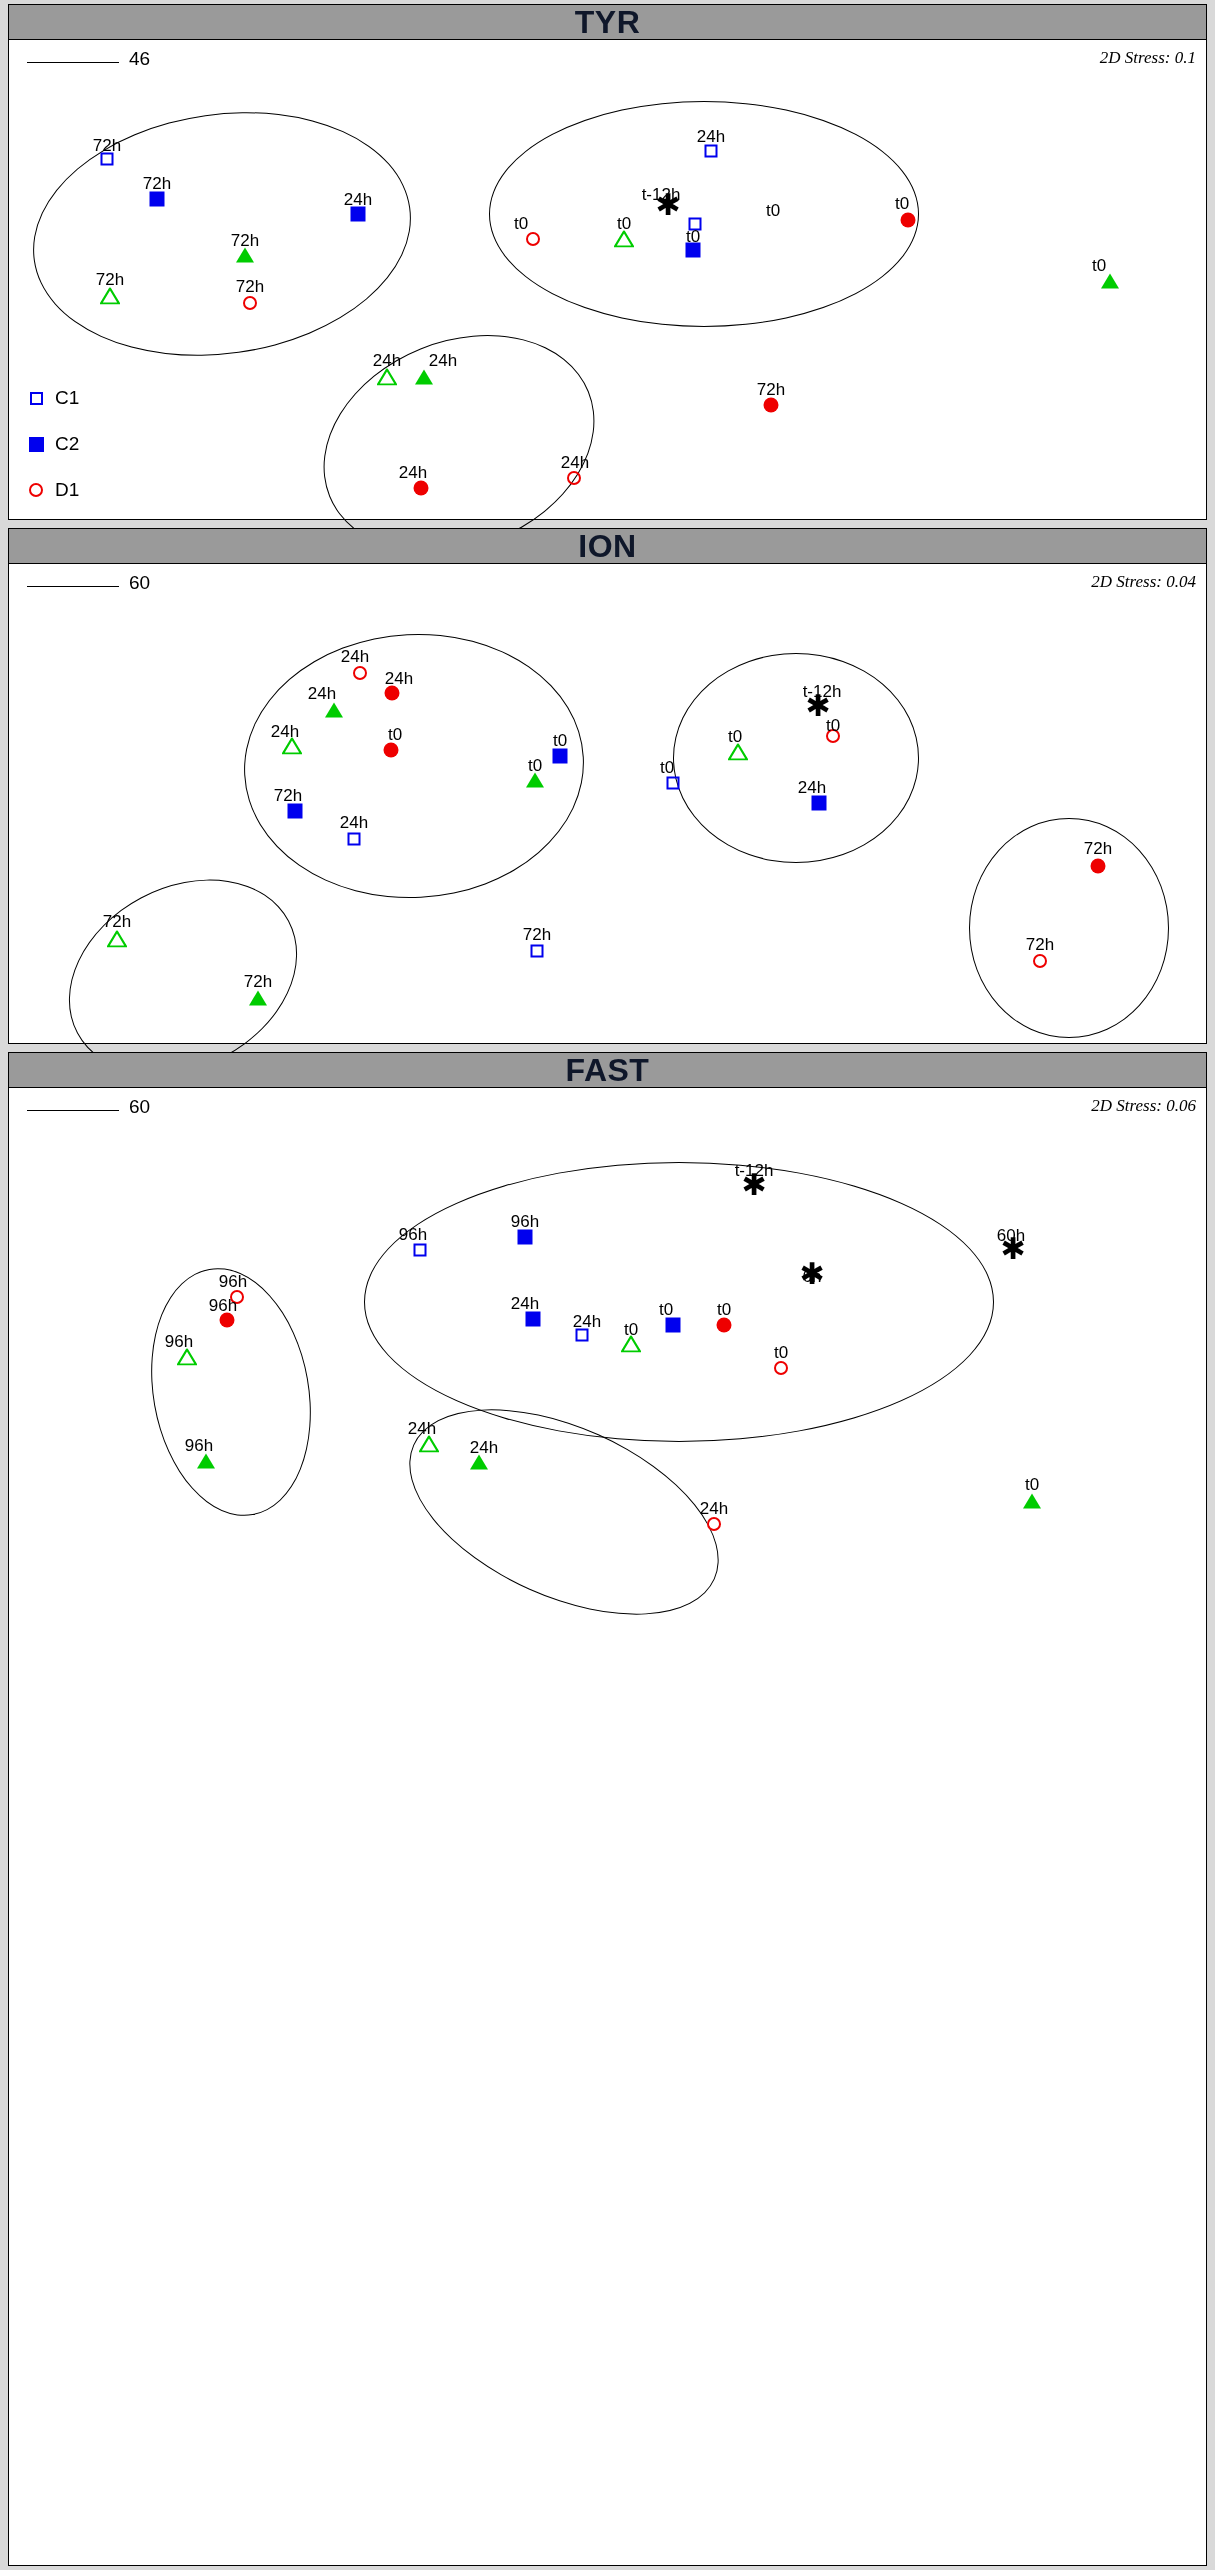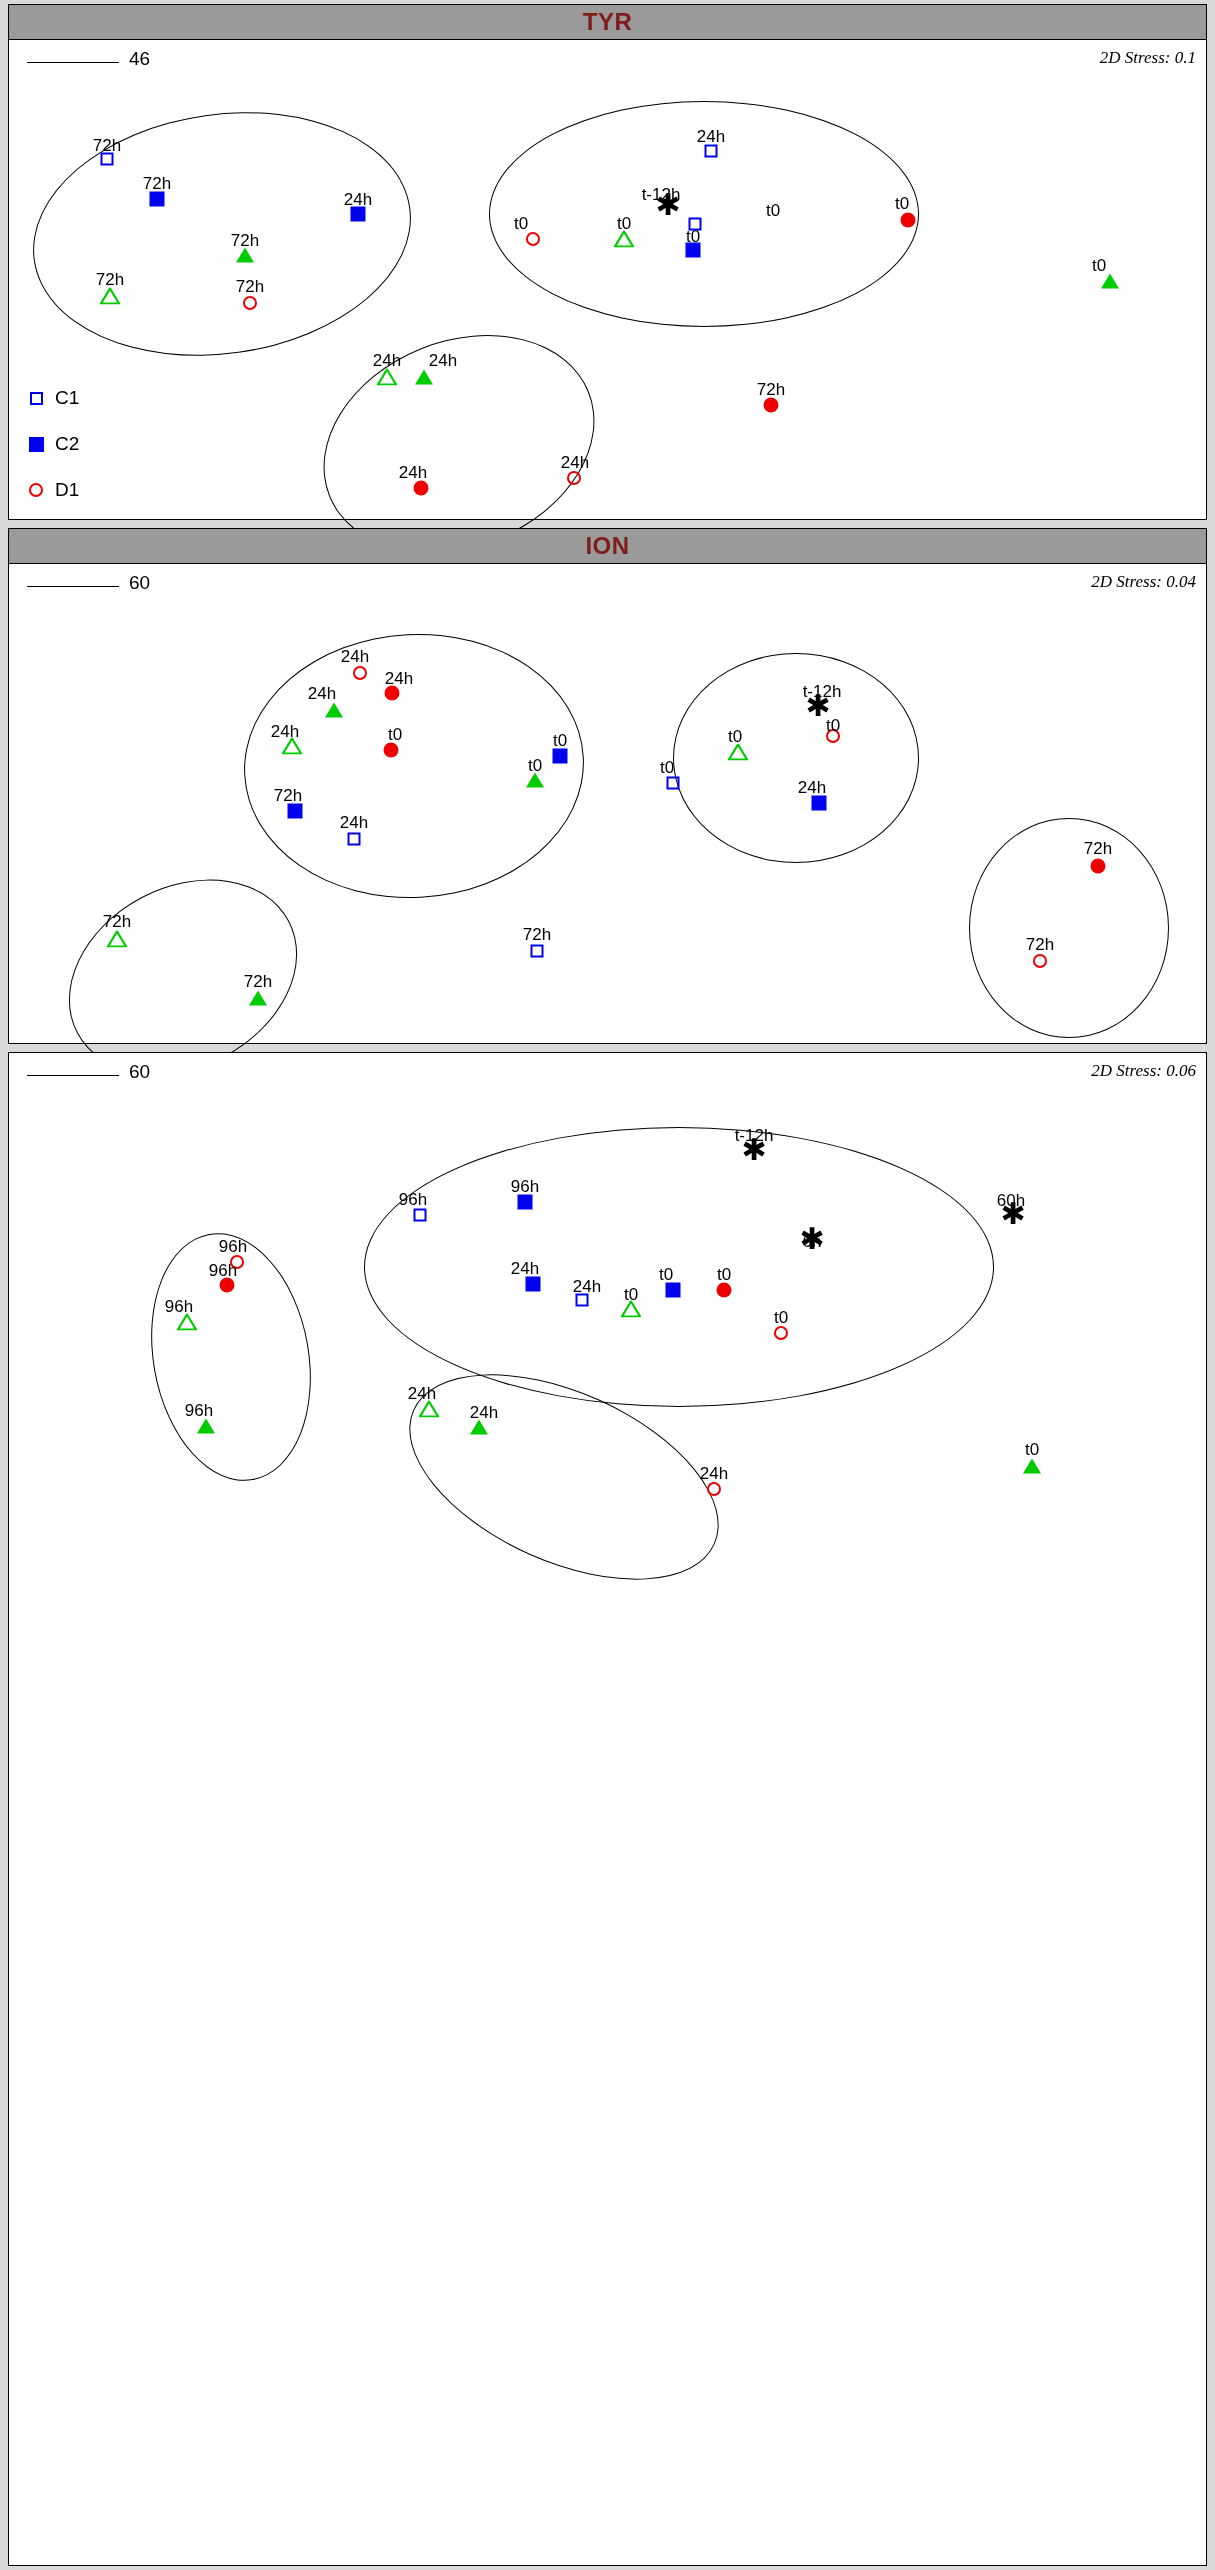--- a/index.html
+++ b/index.html
@@ -1,20 +1,20 @@
 <!DOCTYPE html>
 <html><head>
 <meta charset="utf-8">
 <style>
   html,body{margin:0;padding:0;background:#d9d9d9;}
   body{font-family:"Liberation Sans", sans-serif;}
   #page{width:1215px;height:2570px;position:relative;background:#d9d9d9;}
   .panel{position:absolute;left:8px;width:1199px;background:#ffffff;border:1px solid #000;box-sizing:border-box;}
   .panel-title{height:34px;background:#9a9a9a;border-bottom:1px solid #000;display:flex;align-items:center;justify-content:center;
-    font-weight:bold;font-size:24px;color:#7f1d1d;letter-spacing:.5px;}
+    font-weight:bold;font-size:32px;color:#0f172a;letter-spacing:.5px;}
   .plot{position:relative;width:100%;}
   .stress{position:absolute;right:10px;top:8px;font-style:italic;font-size:17px;font-family:"Liberation Serif",serif;}
   .scalebar{position:absolute;left:18px;top:22px;width:92px;height:0;border-top:1.5px solid #000;}
   .scaleval{position:absolute;left:120px;top:8px;font-size:19px;}
   .lbl{position:absolute;font-size:17px;color:#000;white-space:nowrap;transform:translate(-50%,0);}
   
   .m-c1{width:13px;height:13px;border:2.4px solid #0000ee;background:transparent;box-sizing:border-box;}
   .m-c2{width:15px;height:15px;background:#0000ee;}
   .m-d1{width:14px;height:14px;border:2.4px solid #ee0000;border-radius:50%;background:transparent;box-sizing:border-box;}
   .m-d2{width:15px;height:15px;background:#ee0000;border-radius:50%;}
@@ -198,20 +198,21 @@
           </svg></span>
         <div class="lbl" style="left: 249px; top: 408px;">72h</div>
         <span class="marker m-c1" style="left: 528px; top: 387px;"></span>
         <div class="lbl" style="left: 528px; top: 361px;">72h</div>
         <span class="marker m-d1" style="left: 1031px; top: 397px;"></span>
         <div class="lbl" style="left: 1031px; top: 371px;">72h</div>
       </div>
   </div>
 
   <div class="panel" id="panel-2" style="top:1052px;height:1514px;">
+    <div class="panel-title">FAST</div>
     <div class="plot" id="plot-2" style="height:1478px;">
       <div class="scalebar"></div>
       <div class="scaleval">60</div>
       <div class="stress">2D Stress: 0.06</div>
     <div class="ell" style="left: 355px; top: 74px; width: 630px; height: 280px; transform: rotate(0deg);"></div>
         <div class="ell" style="left: 144px; top: 179px; width: 156px; height: 250px; transform: rotate(-10deg);"></div>
         <div class="ell" style="left: 390px; top: 339px; width: 330px; height: 170px; transform: rotate(24deg);"></div>
         <span class="marker" style="left: 745px; top: 99px;"><span style="font-size:30px;font-family:'DejaVu Sans',sans-serif;line-height:18px;">✱</span></span>
         <div class="lbl" style="left: 745px; top: 73px;">t-12h</div>
         <span class="marker m-c2" style="left: 516px; top: 149px;"></span>

